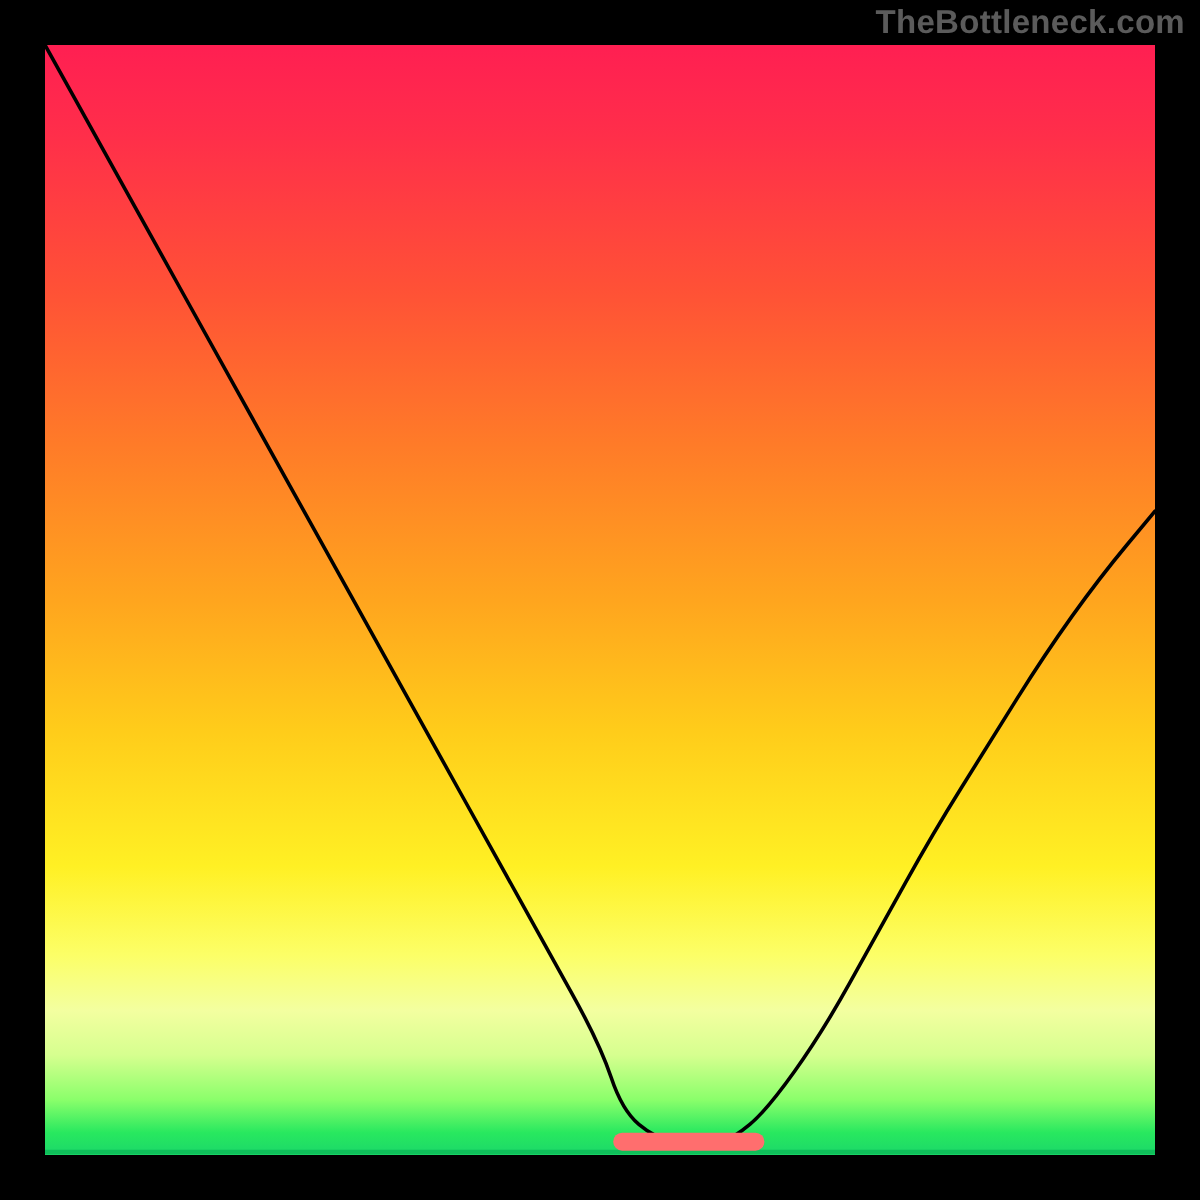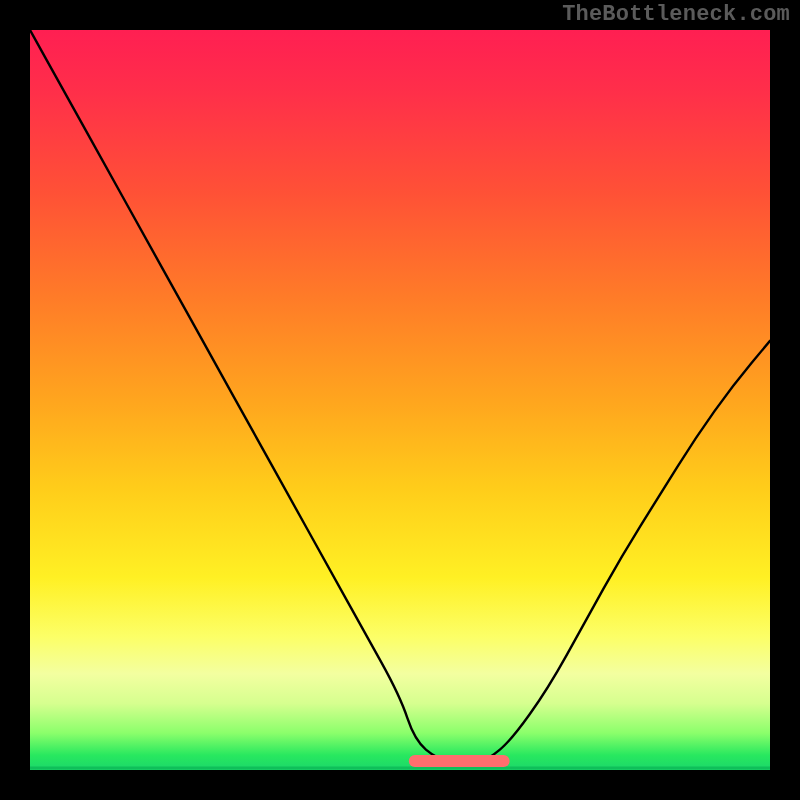--- a/index.html
+++ b/index.html
@@ -11,21 +11,20 @@
     overflow: hidden;
     font-family: Arial, Helvetica, sans-serif;
   }
   .frame {
     position: absolute;
     left: 0;
     top: 0;
     width: 800px;
     height: 800px;
     background: #000000;
-    font-family: Liberation Mono, monospace;
   }
   .watermark {
     position: absolute;
     top: 2px;
     right: 10px;
     color: #5b5b5b;
     font-size: 22px;
     font-weight: 600;
     letter-spacing: 0.2px;
   }

